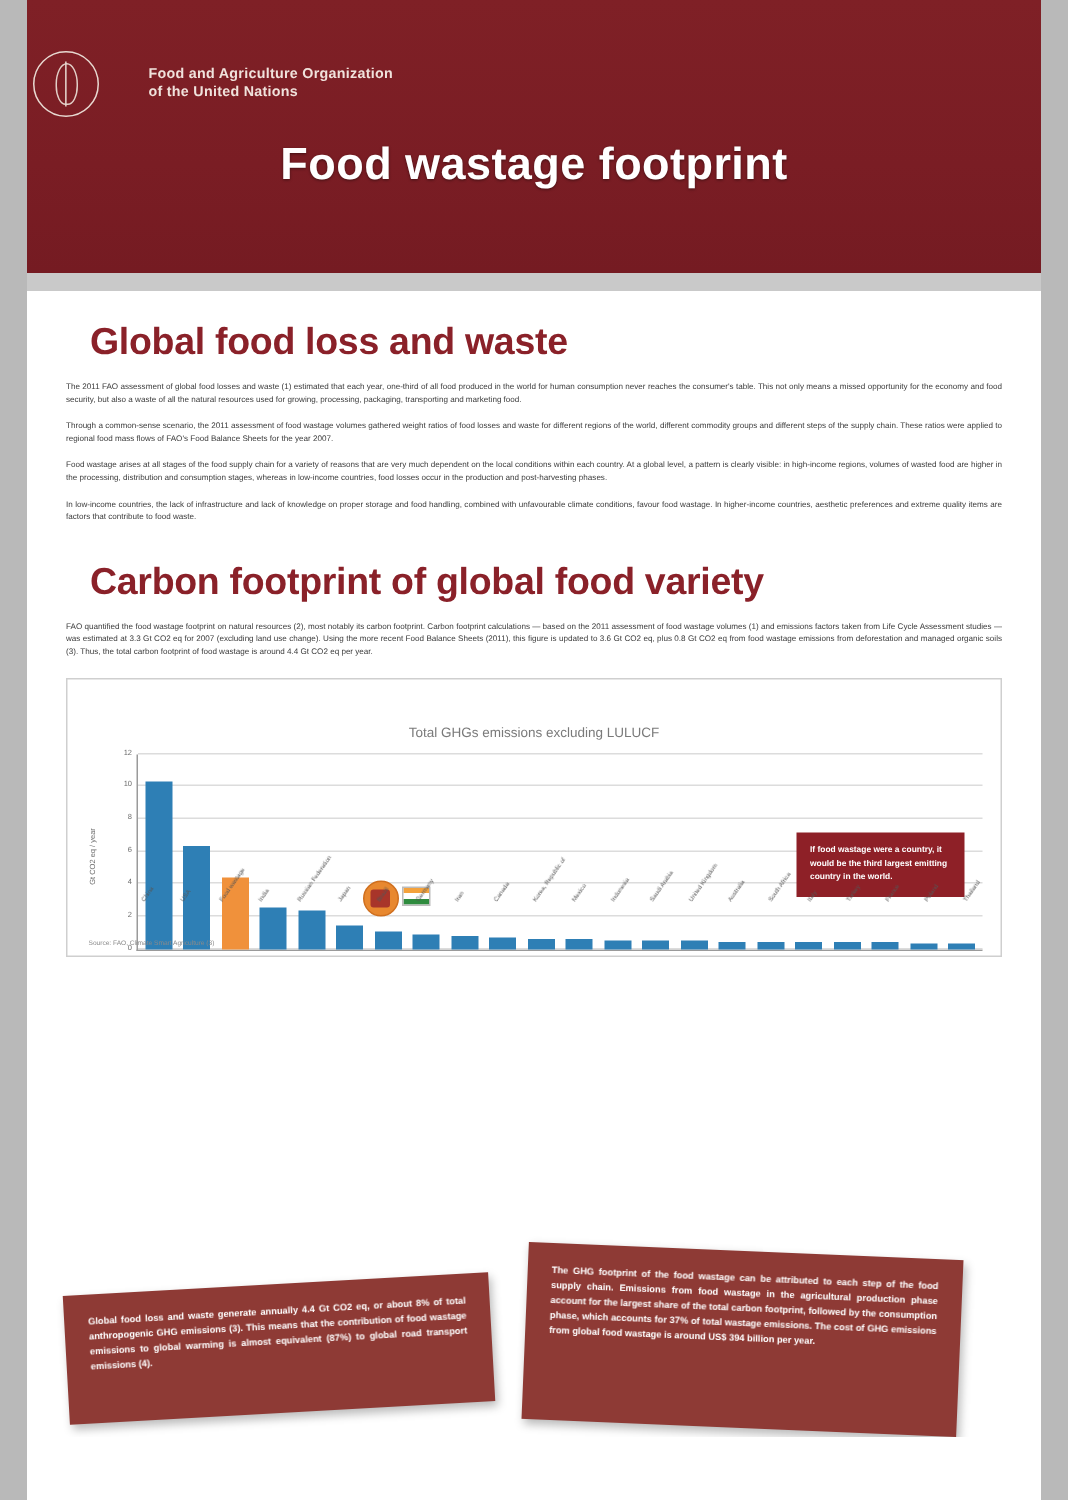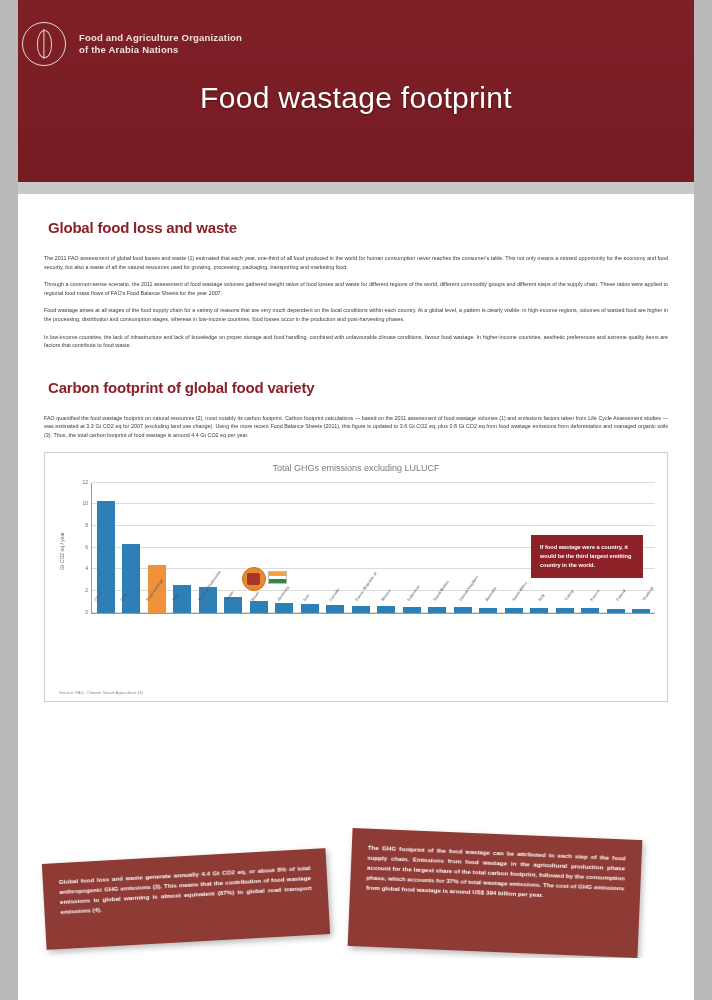--- a/index.html
+++ b/index.html
@@ -19,21 +19,22 @@
   
   .header{
     position:relative;
     height:182px;
     background:#7d1f26;
     background:linear-gradient(180deg,#7f2026 0%, #7a1d24 60%, #751b22 100%);
     box-sizing:border-box;
   }
   .fao-row{
     display:flex;align-items:center;
-    padding:22px 0 0 22px;
+    padding:34px 0 0 22px;
+    gap:20px;
   }
   .fao-emblem{
     width:42px;height:42px;border-radius:50%;
     border:1.6px solid #e8d9d1;
     position:relative;flex:0 0 auto;
     display:flex;align-items:center;justify-content:center;
   }
   .fao-emblem:before{
     content:"";position:absolute;left:50%;top:6px;bottom:6px;width:1.2px;
     background:#e8d9d1;transform:translateX(-50%);
@@ -44,56 +45,56 @@
   }
   .fao-text{
     margin-left:13px;color:#f0e2dc;
     font-size:9.5px;line-height:12.5px;font-weight:bold;letter-spacing:.2px;
     filter:blur(.35px);
   }
   .title-block{
     text-align:center;margin-top:14px;
   }
   .title-1,.title-2{
-    color:#ffffff;font-weight:normal;letter-spacing:.3px;
+    color:#ffffff;font-weight:bold;letter-spacing:.3px;
     text-shadow:0 1px 2px rgba(0,0,0,.45);
   }
   .title-1{font-size:30px;line-height:36px;}
   .title-2{font-size:28px;line-height:34px;margin-top:2px;}
 
   .grey-band{height:12px;background:#c9c9c9;}
 
   
   .body-wrap{
     position:relative;
     padding:22px 44px 0 44px;
     box-sizing:border-box;
   }
   h2.section{
     color:#8a2129;
-    font-size:15px;line-height:24px;font-weight:bold;
-    margin:0 0 14px 4px;letter-spacing:-.2px;
+    font-size:25px;line-height:24px;font-weight:bold;
+    margin:0 0 14px 16px;letter-spacing:-.2px;
   }
   h2.section.second{margin-top:26px;}
   p.para{
     margin:0 0 9px 0;
     font-size:5.4px;line-height:8.6px;
     color:#3a3a3a;text-align:justify;
     filter:blur(.32px);
   }
   p.para.tight{margin-bottom:8px;}
 
   
   .chart-panel{
     margin:12px 0 0 0;
     border:1px solid #cfcfcf;
     background:#ffffff;
-    padding:8px 12px 8px 12px;
+    padding:28px 12px 8px 12px;
     box-sizing:border-box;
-    height:250px;
+    height:186px;
     position:relative;
   }
   .chart-title{
     text-align:center;color:#7a7a7a;
     font-size:9px;line-height:14px;
     filter:blur(.3px);
   }
   .plot{
     position:relative;
     margin:8px 0 0 34px;
@@ -193,21 +194,21 @@
 
 <div class="page">
 
   <div class="header">
     <div class="fao-row">
       <div class="fao-emblem">
         <div class="ear"></div>
       </div>
       <div class="fao-text">
         <div>Food and Agriculture Organization</div>
-        <div>of the Arabia Nations</div>
+        <div>of the United Nations</div>
       </div>
     </div>
     <div class="title-block">
       <div class="title-1">Food wastage footprint</div>
     </div>
   </div>
   <div class="grey-band"></div>
 
   <div class="body-wrap">
 

